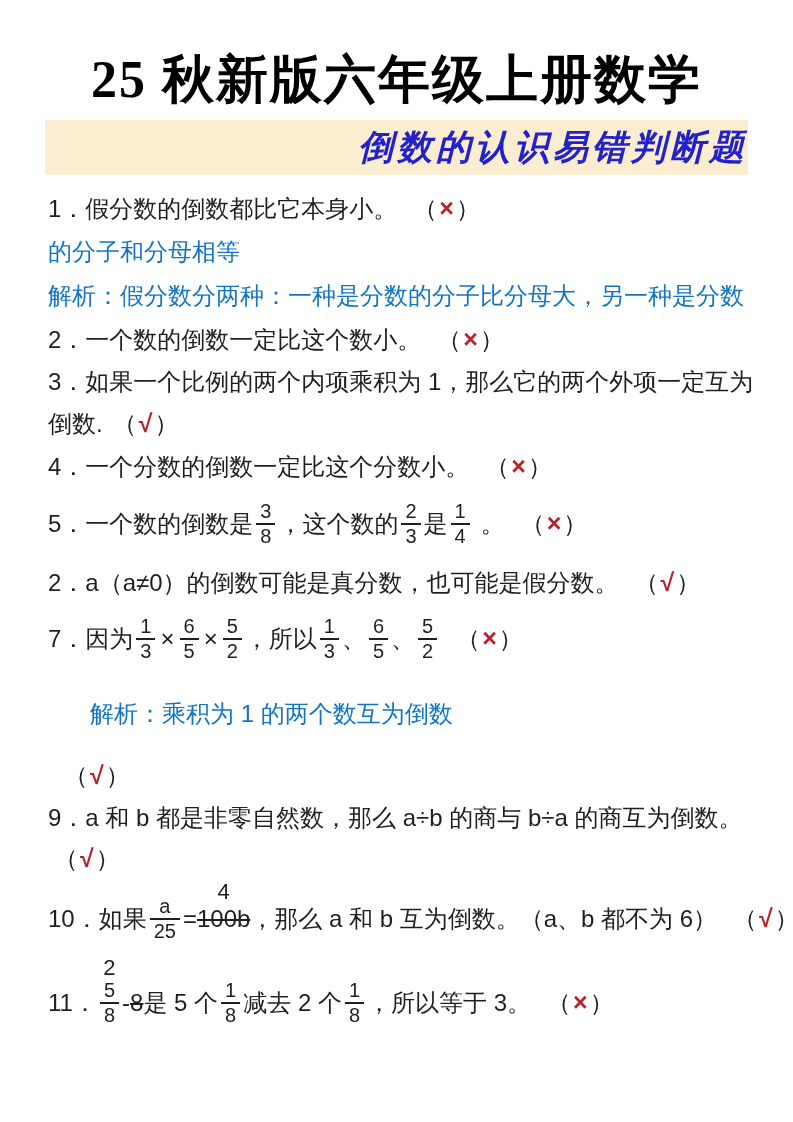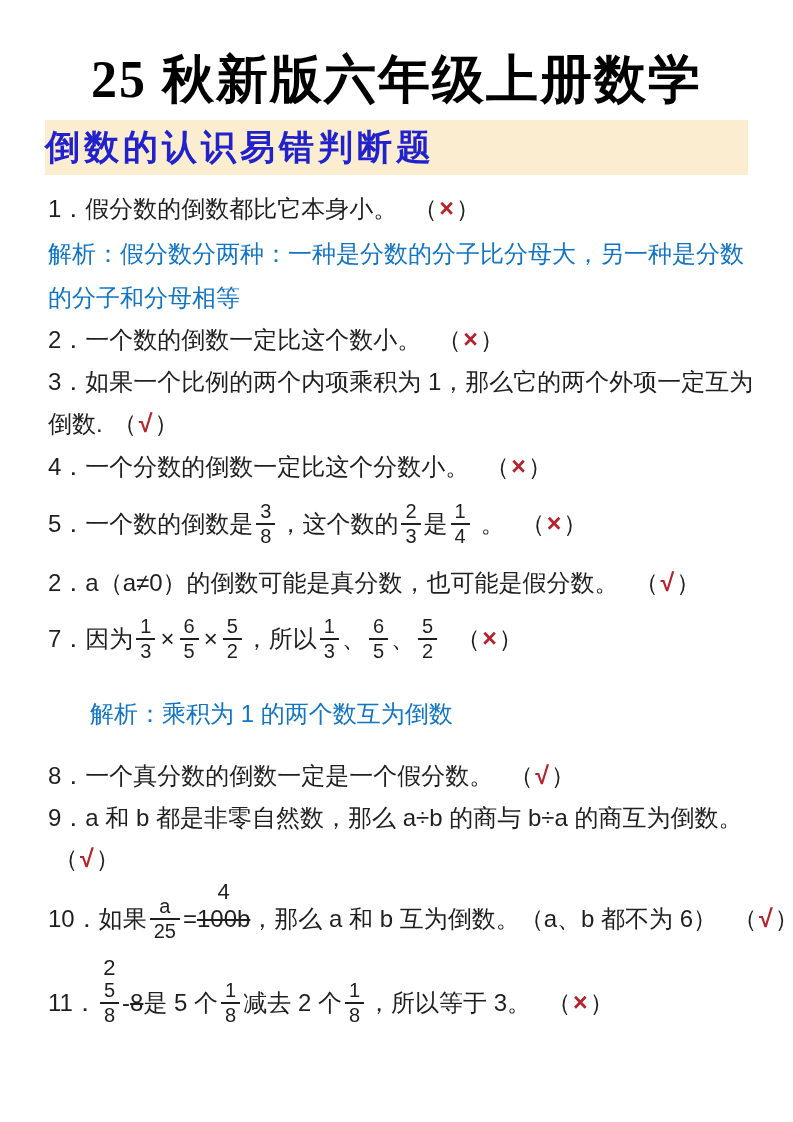--- a/index.html
+++ b/index.html
@@ -9,22 +9,23 @@
     overflow:hidden;position:relative;box-sizing:border-box;
     padding-top:50px;
   }
   .content{padding:0 45px 0 48px;}
   .doc-title{
     text-align:center;font-family:Liberation Serif, serif;
     font-size:52px;font-weight:900;color:#000;letter-spacing:2px;
     line-height:1.15;margin:0 0 10px 0;
   }
   .band{
-    background:#FBEDCF;height:55px;display:flex;align-items:center;justify-content:flex-start;
+    background:#FBEDCF;height:55px;display:flex;align-items:center;justify-content:flex-end;
     margin:8px 45px 12px 45px;
+    font-style:italic;
   }
   .band .sub{
     font-family:"Liberation Serif",serif;font-weight:900;
     font-size:35px;color:#2222CC;letter-spacing:4px;
   }
   .line{display:flex;align-items:center;white-space:nowrap;font-size:24px;}
   .r44{height:44px}.r46{height:46px}.r42{height:42px}.r40{height:40px}
   .r48{height:48px}.r70{height:70px}.r64{height:64px}.r80{height:80px}.r88{height:88px}
   .spacer{height:40px}
   .blue{color:#1274C5;}
@@ -64,26 +65,26 @@
 
     <div class="line r44">
       <span>1．假分数的倒数都比它本身小。</span>
       <span class="ans">
           <span class="paren">（</span>
           <span class="mark">×</span>
           <span class="paren">）</span>
         </span>
     </div>
 
+    <div class="line r42 blue">
+      <span>的分子和分母相等</span>
+    </div>
     <div class="line r46 blue">
       <span>解析：假分数分两种：一种是分数的分子比分母大，另一种是分数</span>
     </div>
-    <div class="line r42 blue">
-      <span>的分子和分母相等</span>
-    </div>
 
     <div class="line r42">
       <span>2．一个数的倒数一定比这个数小。</span>
       <span class="ans">
           <span class="paren">（</span>
           <span class="mark">×</span>
           <span class="paren">）</span>
         </span>
     </div>
 
@@ -179,21 +180,20 @@
         </span>
     </div>
 
     <div class="line r44 blue">
       <span class="indent">解析：乘积为 1 的两个数互为倒数</span>
     </div>
 
     <div class="spacer"></div>
 
     <div class="line r42">
-      <span>8．一个真分数的倒数一定是一个假分数。</span>
       <span class="ans">
           <span class="paren">（</span>
           <span class="mark">√</span>
           <span class="paren">）</span>
         </span>
     </div>
 
     <div class="line r42">
       <span>9．a 和 b 都是非零自然数，那么 a÷b 的商与 b÷a 的商互为倒数。</span>
     </div>

